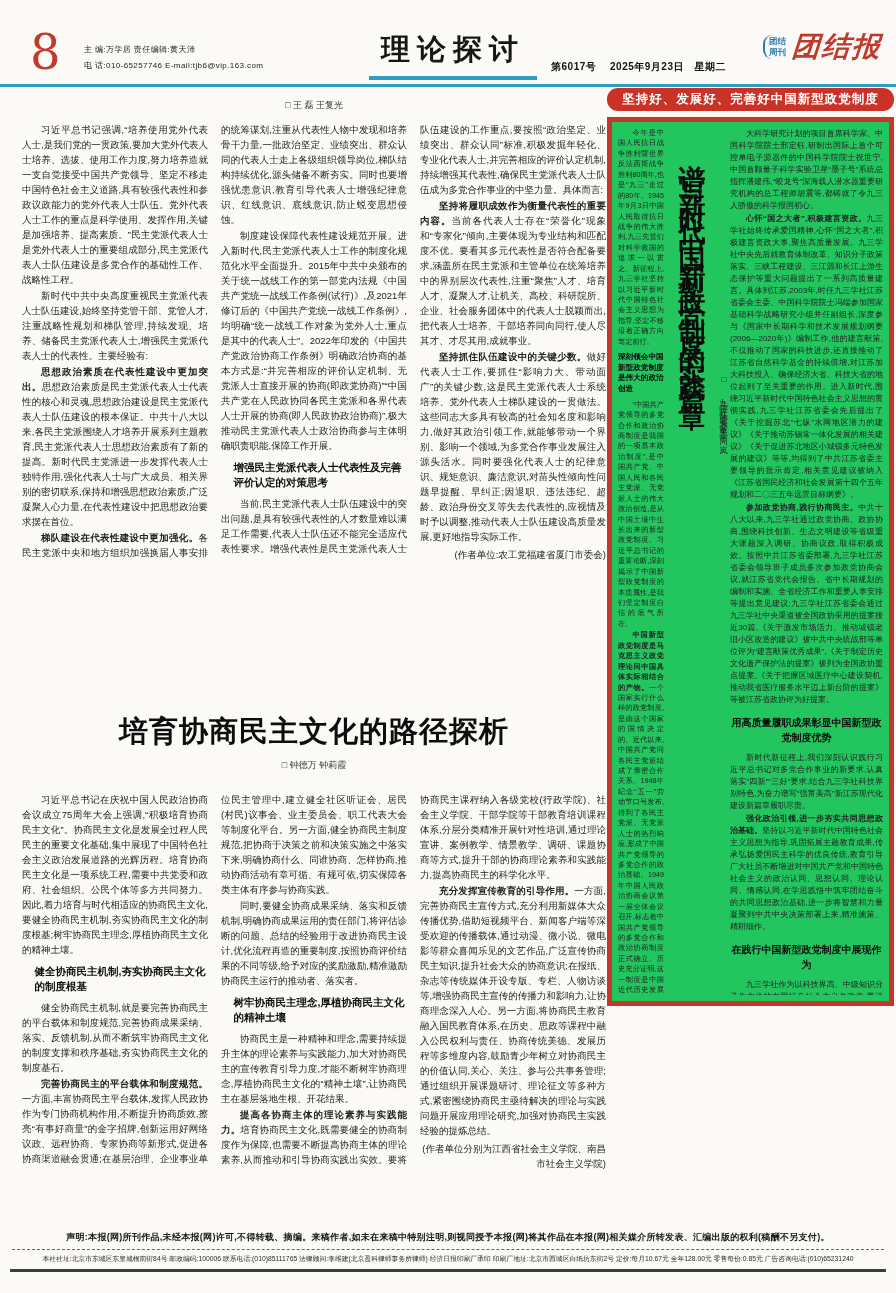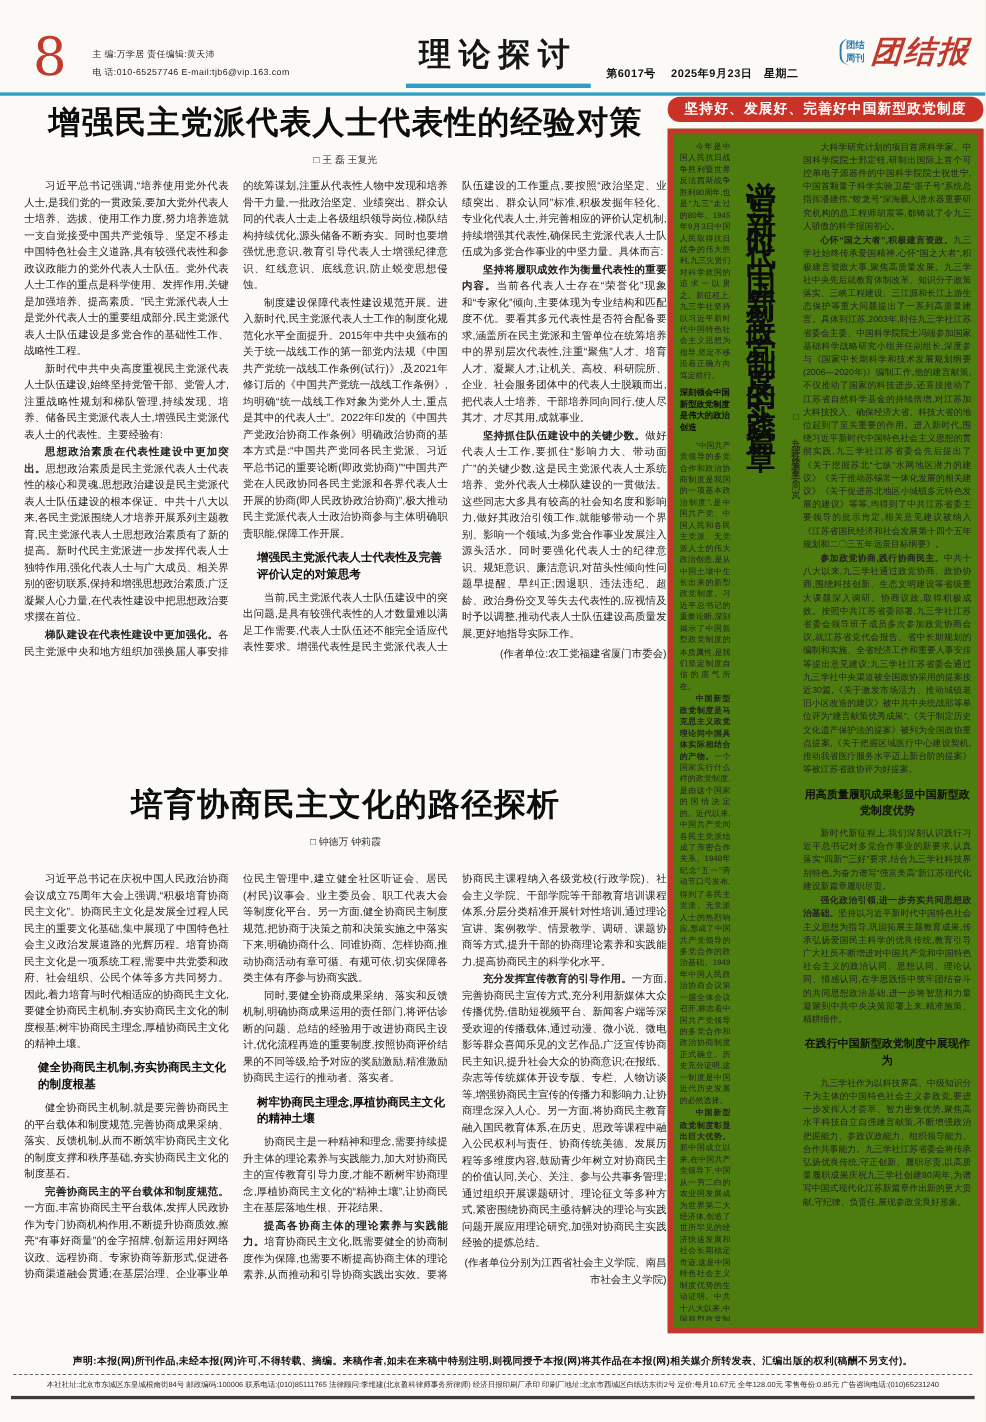--- a/index.html
+++ b/index.html
@@ -37,22 +37,22 @@
   .cols3{margin-top:10px;height:550px;column-count:3;column-gap:13px;overflow:hidden;
          font-size:9.5px;line-height:1.58;color:#222;}
   .artbottom{position:absolute;left:22px;top:712px;width:584px;}
   .cols3b{margin-top:20px;height:416px;column-count:3;column-gap:13px;overflow:hidden;
           font-size:9.5px;line-height:1.58;color:#222;}
 
   
   .rzone{position:absolute;left:607px;top:88px;width:287px;}
   .banner{height:23px;line-height:23px;background:#cb3227;color:#fff;text-align:center;
           font-size:12.5px;font-weight:700;letter-spacing:1px;border-radius:11px;}
-  .redbox{margin-top:6px;height:1095px;box-sizing:border-box;border:5px solid #c5372b;
-          background:#4d7c0f;padding:6px 6px;display:flex;}
+  .redbox{margin-top:6px;height:889px;box-sizing:border-box;border:5px solid #c5372b;
+          background:#22c55e;padding:6px 6px;display:flex;}
   .rbcol1{width:46px;font-size:7.2px;line-height:1.45;overflow:hidden;color:#222;}
   .rbcol1 .blk-h{font-size:7.6px;font-weight:800;padding-left:0;margin:5px 0;line-height:1.4;}
   .rbvtitle{width:46px;writing-mode:vertical-rl;font-size:27px;font-weight:900;letter-spacing:14px;
             padding-top:14px;color:#0c0c0c;font-family:"Liberation Serif","DejaVu Serif",serif;}
   .rbvby{width:20px;writing-mode:vertical-rl;font-size:8.5px;letter-spacing:3px;padding-top:246px;color:#222;}
   .rbcol2{flex:1;font-size:8px;line-height:1.5;overflow:hidden;color:#222;}
   .rbcol2 .blk-h{text-align:center;font-size:10px;font-weight:800;padding-left:0;margin:9px 0 7px;line-height:1.5;}
 
   
   .footer{position:absolute;left:10px;right:10px;top:1231px;}
@@ -81,28 +81,27 @@
       <div class="mastbadge">
         <div>团结</div>
         <div>周刊</div>
       </div>
       <div class="mastname">团结报</div>
     </div>
   </div>
   <div class="bluerule"></div>
 
   <div class="artmain">
-    <div class="arttitle">增强民主党派代表人士代表性的经验对策</div>
     <div class="artby">□ 王  磊   王复光</div>
     <div class="cols3">
         <div class="blk blk-p">习近平总书记强调,“培养使用党外代表人士,是我们党的一贯政策,要加大党外代表人士培养、选拔、使用工作力度,努力培养造就一支自觉接受中国共产党领导、坚定不移走中国特色社会主义道路,具有较强代表性和参政议政能力的党外代表人士队伍。党外代表人士工作的重点是科学使用、发挥作用,关键是加强培养、提高素质。”民主党派代表人士是党外代表人士的重要组成部分,民主党派代表人士队伍建设是多党合作的基础性工作、战略性工程。</div>
         <div class="blk blk-p">新时代中共中央高度重视民主党派代表人士队伍建设,始终坚持党管干部、党管人才,注重战略性规划和梯队管理,持续发现、培养、储备民主党派代表人士,增强民主党派代表人士的代表性。主要经验有:</div>
         <div class="blk blk-lp"><b>思想政治素质在代表性建设中更加突出。</b>思想政治素质是民主党派代表人士代表性的核心和灵魂,思想政治建设是民主党派代表人士队伍建设的根本保证。中共十八大以来,各民主党派围绕人才培养开展系列主题教育,民主党派代表人士思想政治素质有了新的提高。新时代民主党派进一步发挥代表人士独特作用,强化代表人士与广大成员、相关界别的密切联系,保持和增强思想政治素质,广泛凝聚人心力量,在代表性建设中把思想政治要求摆在首位。</div>
         <div class="blk blk-lp"><b>梯队建设在代表性建设中更加强化。</b>各民主党派中央和地方组织加强换届人事安排的统筹谋划,注重从代表性人物中发现和培养骨干力量,一批政治坚定、业绩突出、群众认同的代表人士走上各级组织领导岗位,梯队结构持续优化,源头储备不断夯实。同时也要增强忧患意识,教育引导代表人士增强纪律意识、红线意识、底线意识,防止蜕变思想侵蚀。</div>
-        <div class="blk blk-p">制度建设保障代表性建设规范开展。进入新时代,民主党派代表人士工作的制度化规范化水平全面提升。2015年中共中央颁布的关于统一战线工作的第一部党内法规《中国共产党统一战线工作条例(试行)》,及2021年修订后的《中国共产党统一战线工作条例》,均明确“统一战线工作对象为党外人士,重点是其中的代表人士”。2022年印发的《中国共产党政治协商工作条例》明确政治协商的基本方式是:“中国共产党同各民主党派、习近平总书记的重要论断(即政党协商)”“中国共产党在人民政协同各民主党派和各界代表人士开展的协商(即人民政协政治协商)”,极大推动民主党派代表人士政治协商参与主体明确职责职能,保障工作开展。</div>
+        <div class="blk blk-p">制度建设保障代表性建设规范开展。进入新时代,民主党派代表人士工作的制度化规范化水平全面提升。2015年中共中央颁布的关于统一战线工作的第一部党内法规《中国共产党统一战线工作条例(试行)》,及2021年修订后的《中国共产党统一战线工作条例》,均明确“统一战线工作对象为党外人士,重点是其中的代表人士”。2022年印发的《中国共产党政治协商工作条例》明确政治协商的基本方式是:“并完善相应的评价认定机制、无党派人士直接开展的协商(即政党协商)”“中国共产党在人民政协同各民主党派和各界代表人士开展的协商(即人民政协政治协商)”,极大推动民主党派代表人士政治协商参与主体明确职责职能,保障工作开展。</div>
         <div class="blk blk-h">增强民主党派代表人士代表性及完善评价认定的对策思考</div>
         <div class="blk blk-p">当前,民主党派代表人士队伍建设中的突出问题,是具有较强代表性的人才数量难以满足工作需要,代表人士队伍还不能完全适应代表性要求。增强代表性是民主党派代表人士队伍建设的工作重点,要按照“政治坚定、业绩突出、群众认同”标准,积极发掘年轻化、专业化代表人士,并完善相应的评价认定机制,持续增强其代表性,确保民主党派代表人士队伍成为多党合作事业的中坚力量。具体而言:</div>
         <div class="blk blk-lp"><b>坚持将履职成效作为衡量代表性的重要内容。</b>当前各代表人士存在“荣誉化”现象和“专家化”倾向,主要体现为专业结构和匹配度不优。要看其多元代表性是否符合配备要求,涵盖所在民主党派和主管单位在统筹培养中的界别层次代表性,注重“聚焦”人才、培育人才、凝聚人才,让机关、高校、科研院所、企业、社会服务团体中的代表人士脱颖而出,把代表人士培养、干部培养同向同行,使人尽其才、才尽其用,成就事业。</div>
         <div class="blk blk-lp"><b>坚持抓住队伍建设中的关键少数。</b>做好代表人士工作,要抓住“影响力大、带动面广”的关键少数,这是民主党派代表人士系统培养、党外代表人士梯队建设的一贯做法。这些同志大多具有较高的社会知名度和影响力,做好其政治引领工作,就能够带动一个界别、影响一个领域,为多党合作事业发展注入源头活水。同时要强化代表人士的纪律意识、规矩意识、廉洁意识,对苗头性倾向性问题早提醒、早纠正;因退职、违法违纪、超龄、政治身份交叉等失去代表性的,应视情及时予以调整,推动代表人士队伍建设高质量发展,更好地指导实际工作。</div>
         <div class="blk blk-end">(作者单位:农工党福建省厦门市委会)</div>
       </div>
   </div>
 
   <div class="artbottom">
     <div class="arttitle">培育协商民主文化的路径探析</div>

